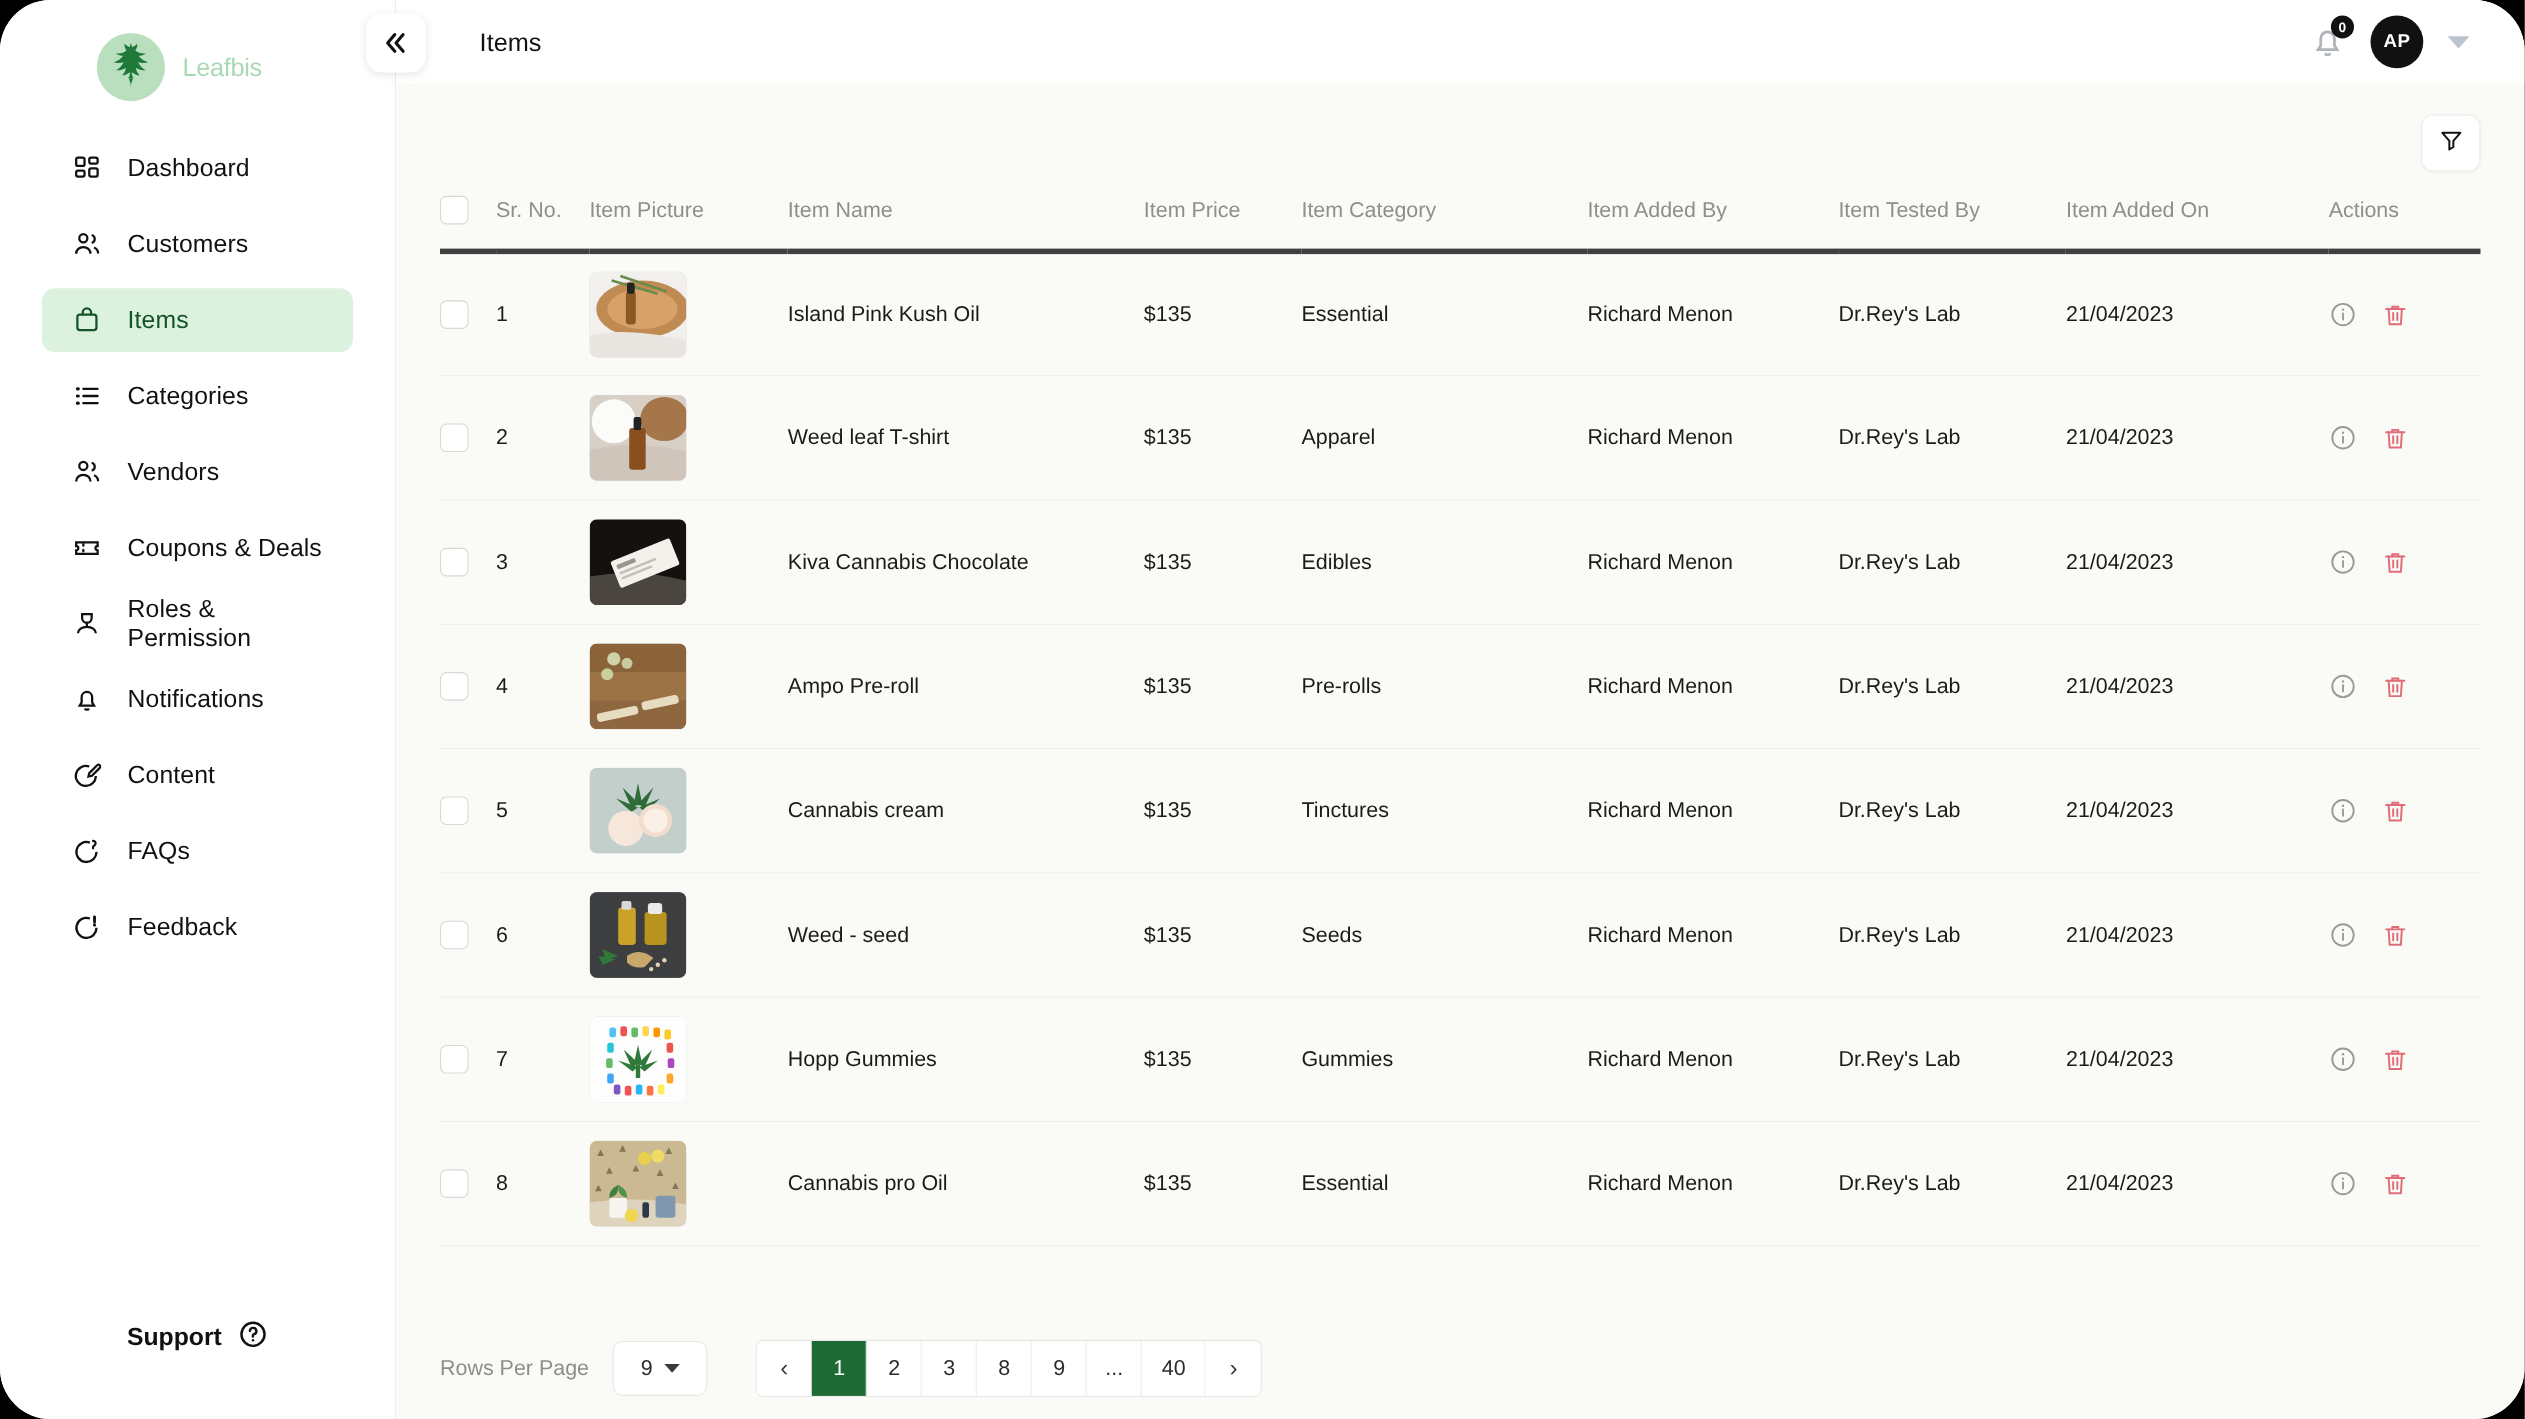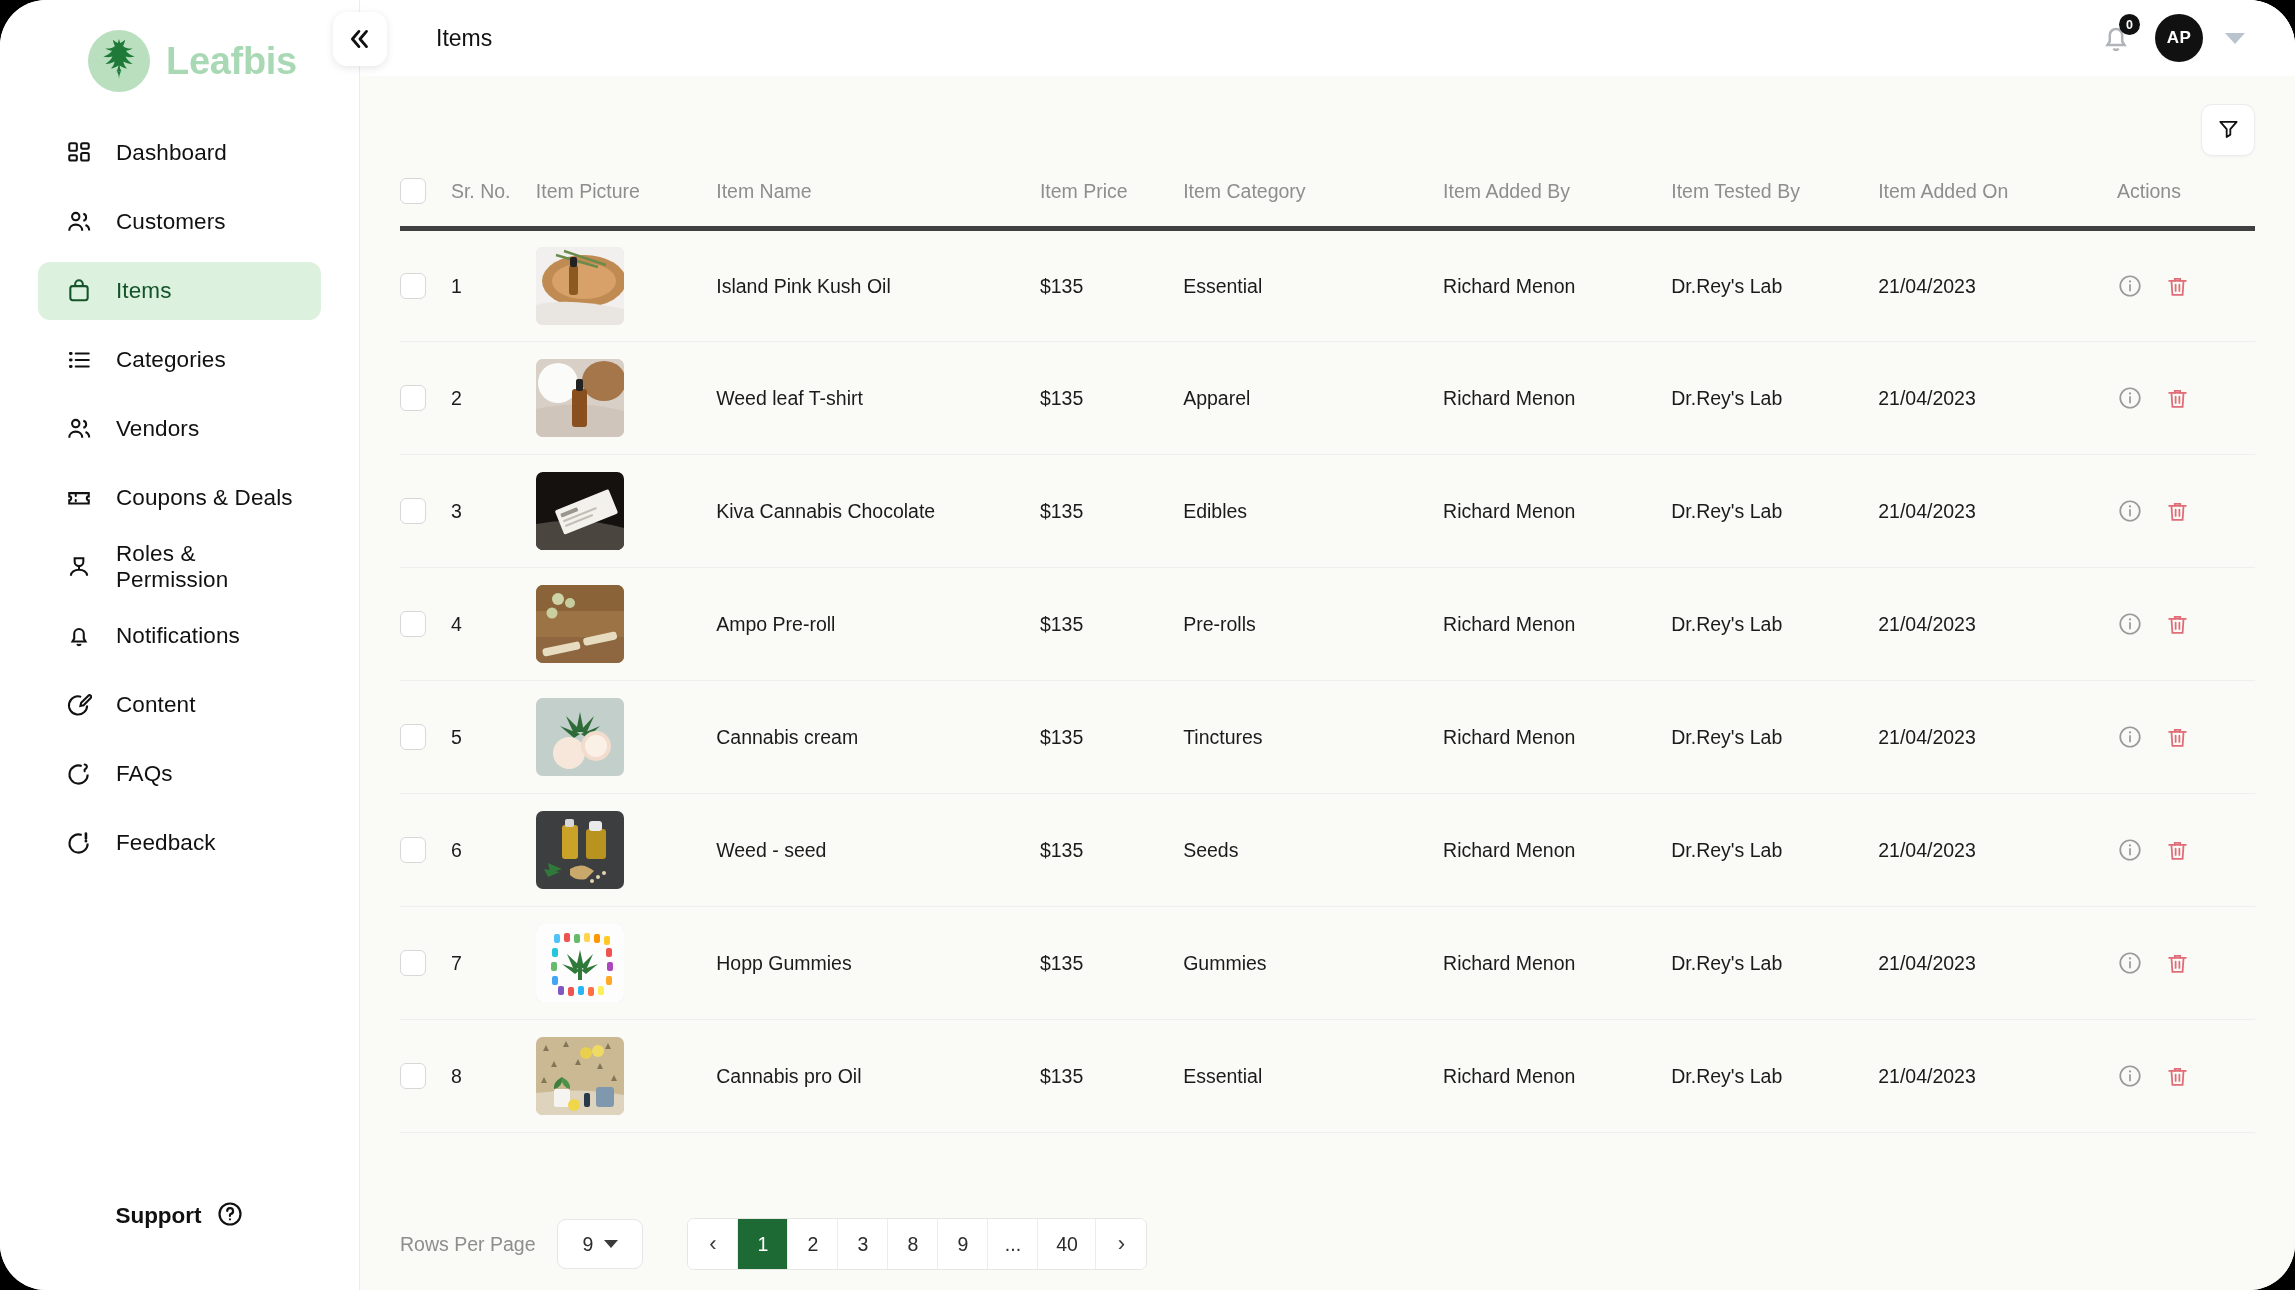--- a/index.html
+++ b/index.html
@@ -45,22 +45,22 @@
   .logo-circle {
     width: 62px; height: 62px;
     border-radius: 50%;
     background: #b9dfbf;
     display: flex;
     align-items: center;
     justify-content: center;
     flex: 0 0 62px;
   }
   .logo-text {
-    font-size: 38px;
-    font-weight: bold;
+    font-size: 23px;
+    font-weight: normal;
     color: #a9d9b4;
     letter-spacing: -0.3px;
   }
 
   .nav {
     margin-top: 28px;
     display: flex;
     flex-direction: column;
     padding: 0 38px;
   }

